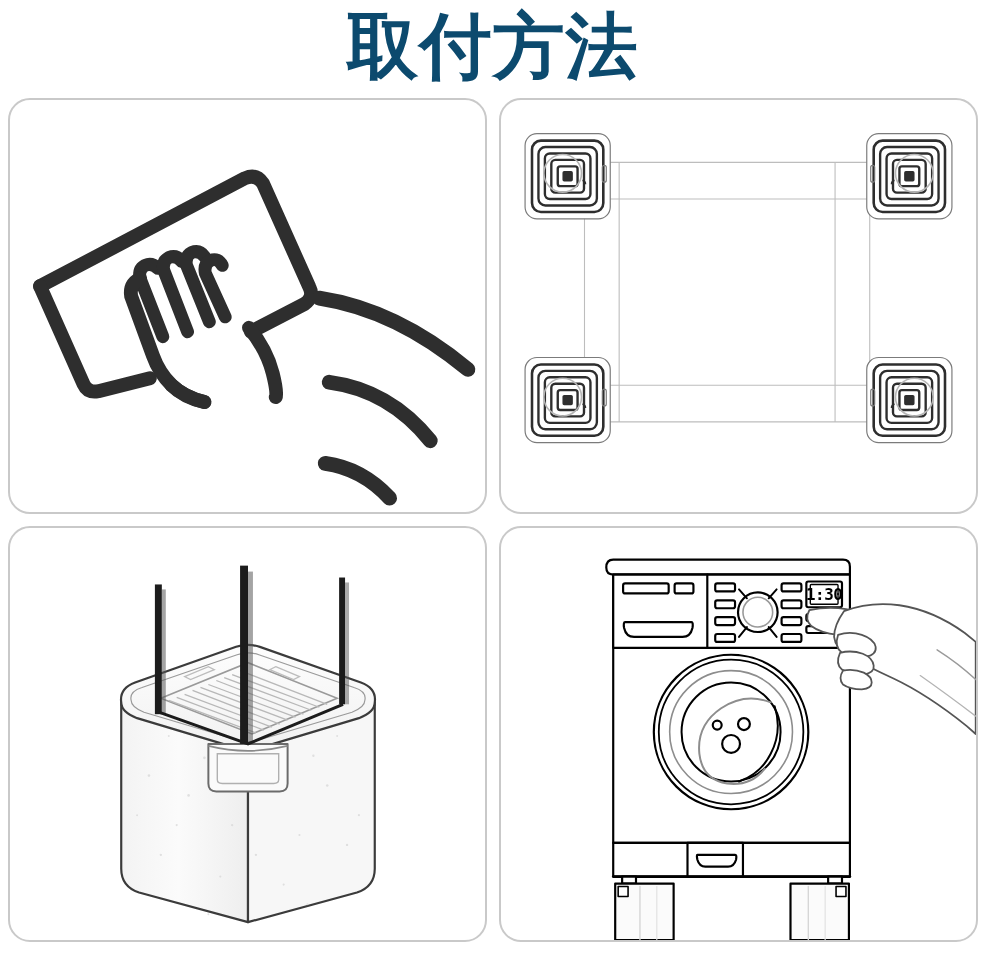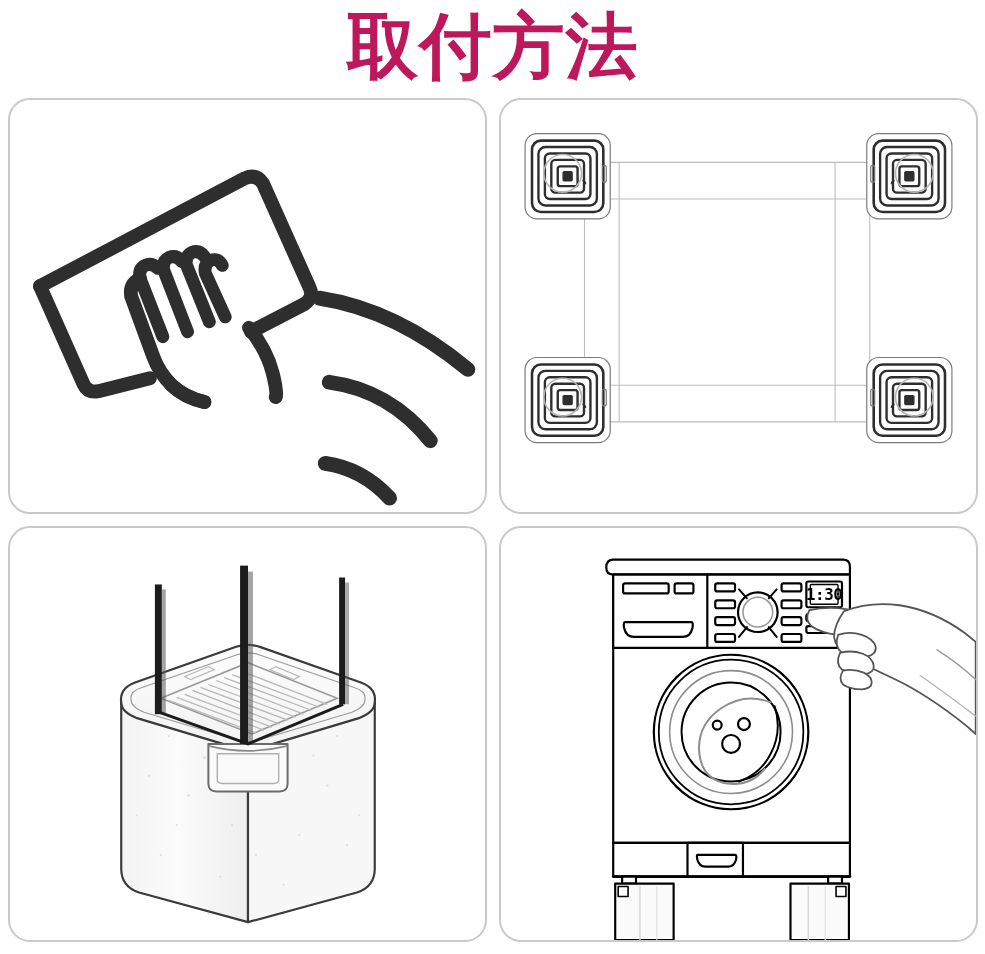--- a/index.html
+++ b/index.html
@@ -27,21 +27,21 @@
     height: 92px;
     display: flex;
     align-items: center;
     justify-content: center;
   }
   .title-text {
     font-family: "DejaVu Sans", "Liberation Sans", sans-serif;
     font-size: 72px;
     line-height: 78px;
     font-weight: 700;
-    color: #be185d;
+    color: #0c4a6e;
     letter-spacing: 1px;
     white-space: nowrap;
   }
 
   
   .panel-grid {
     position: absolute;
     left: 8px;
     top: 98px;
     width: 969px;

